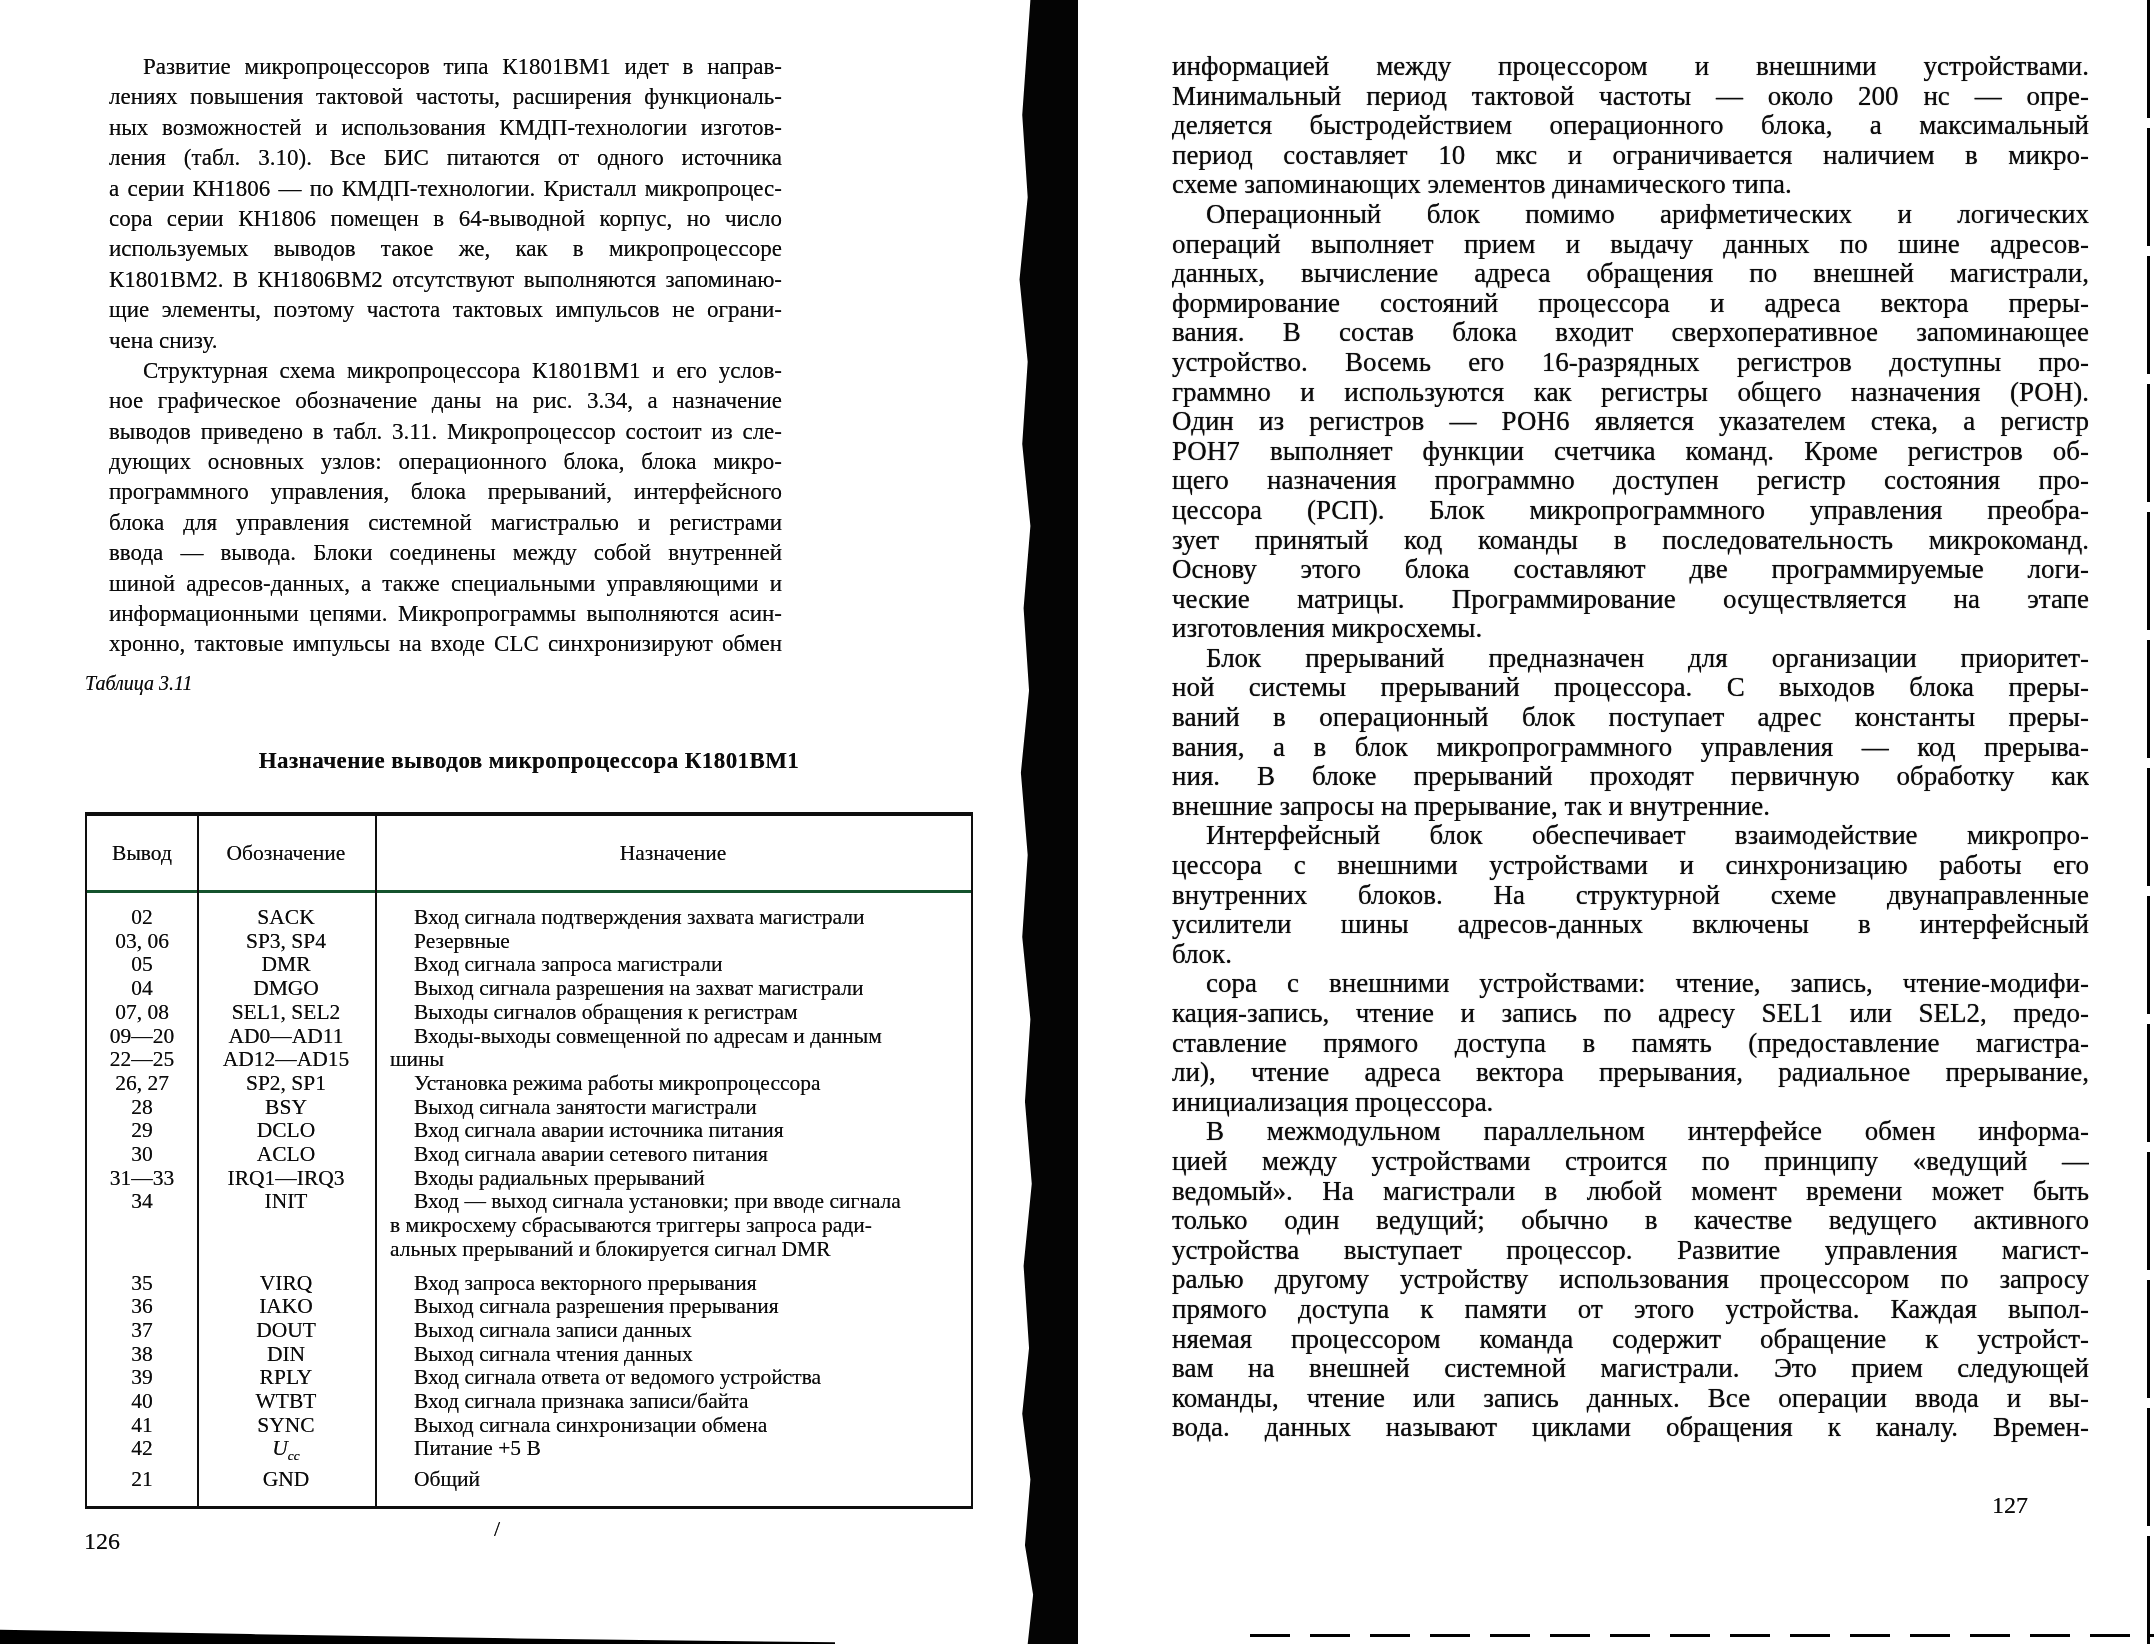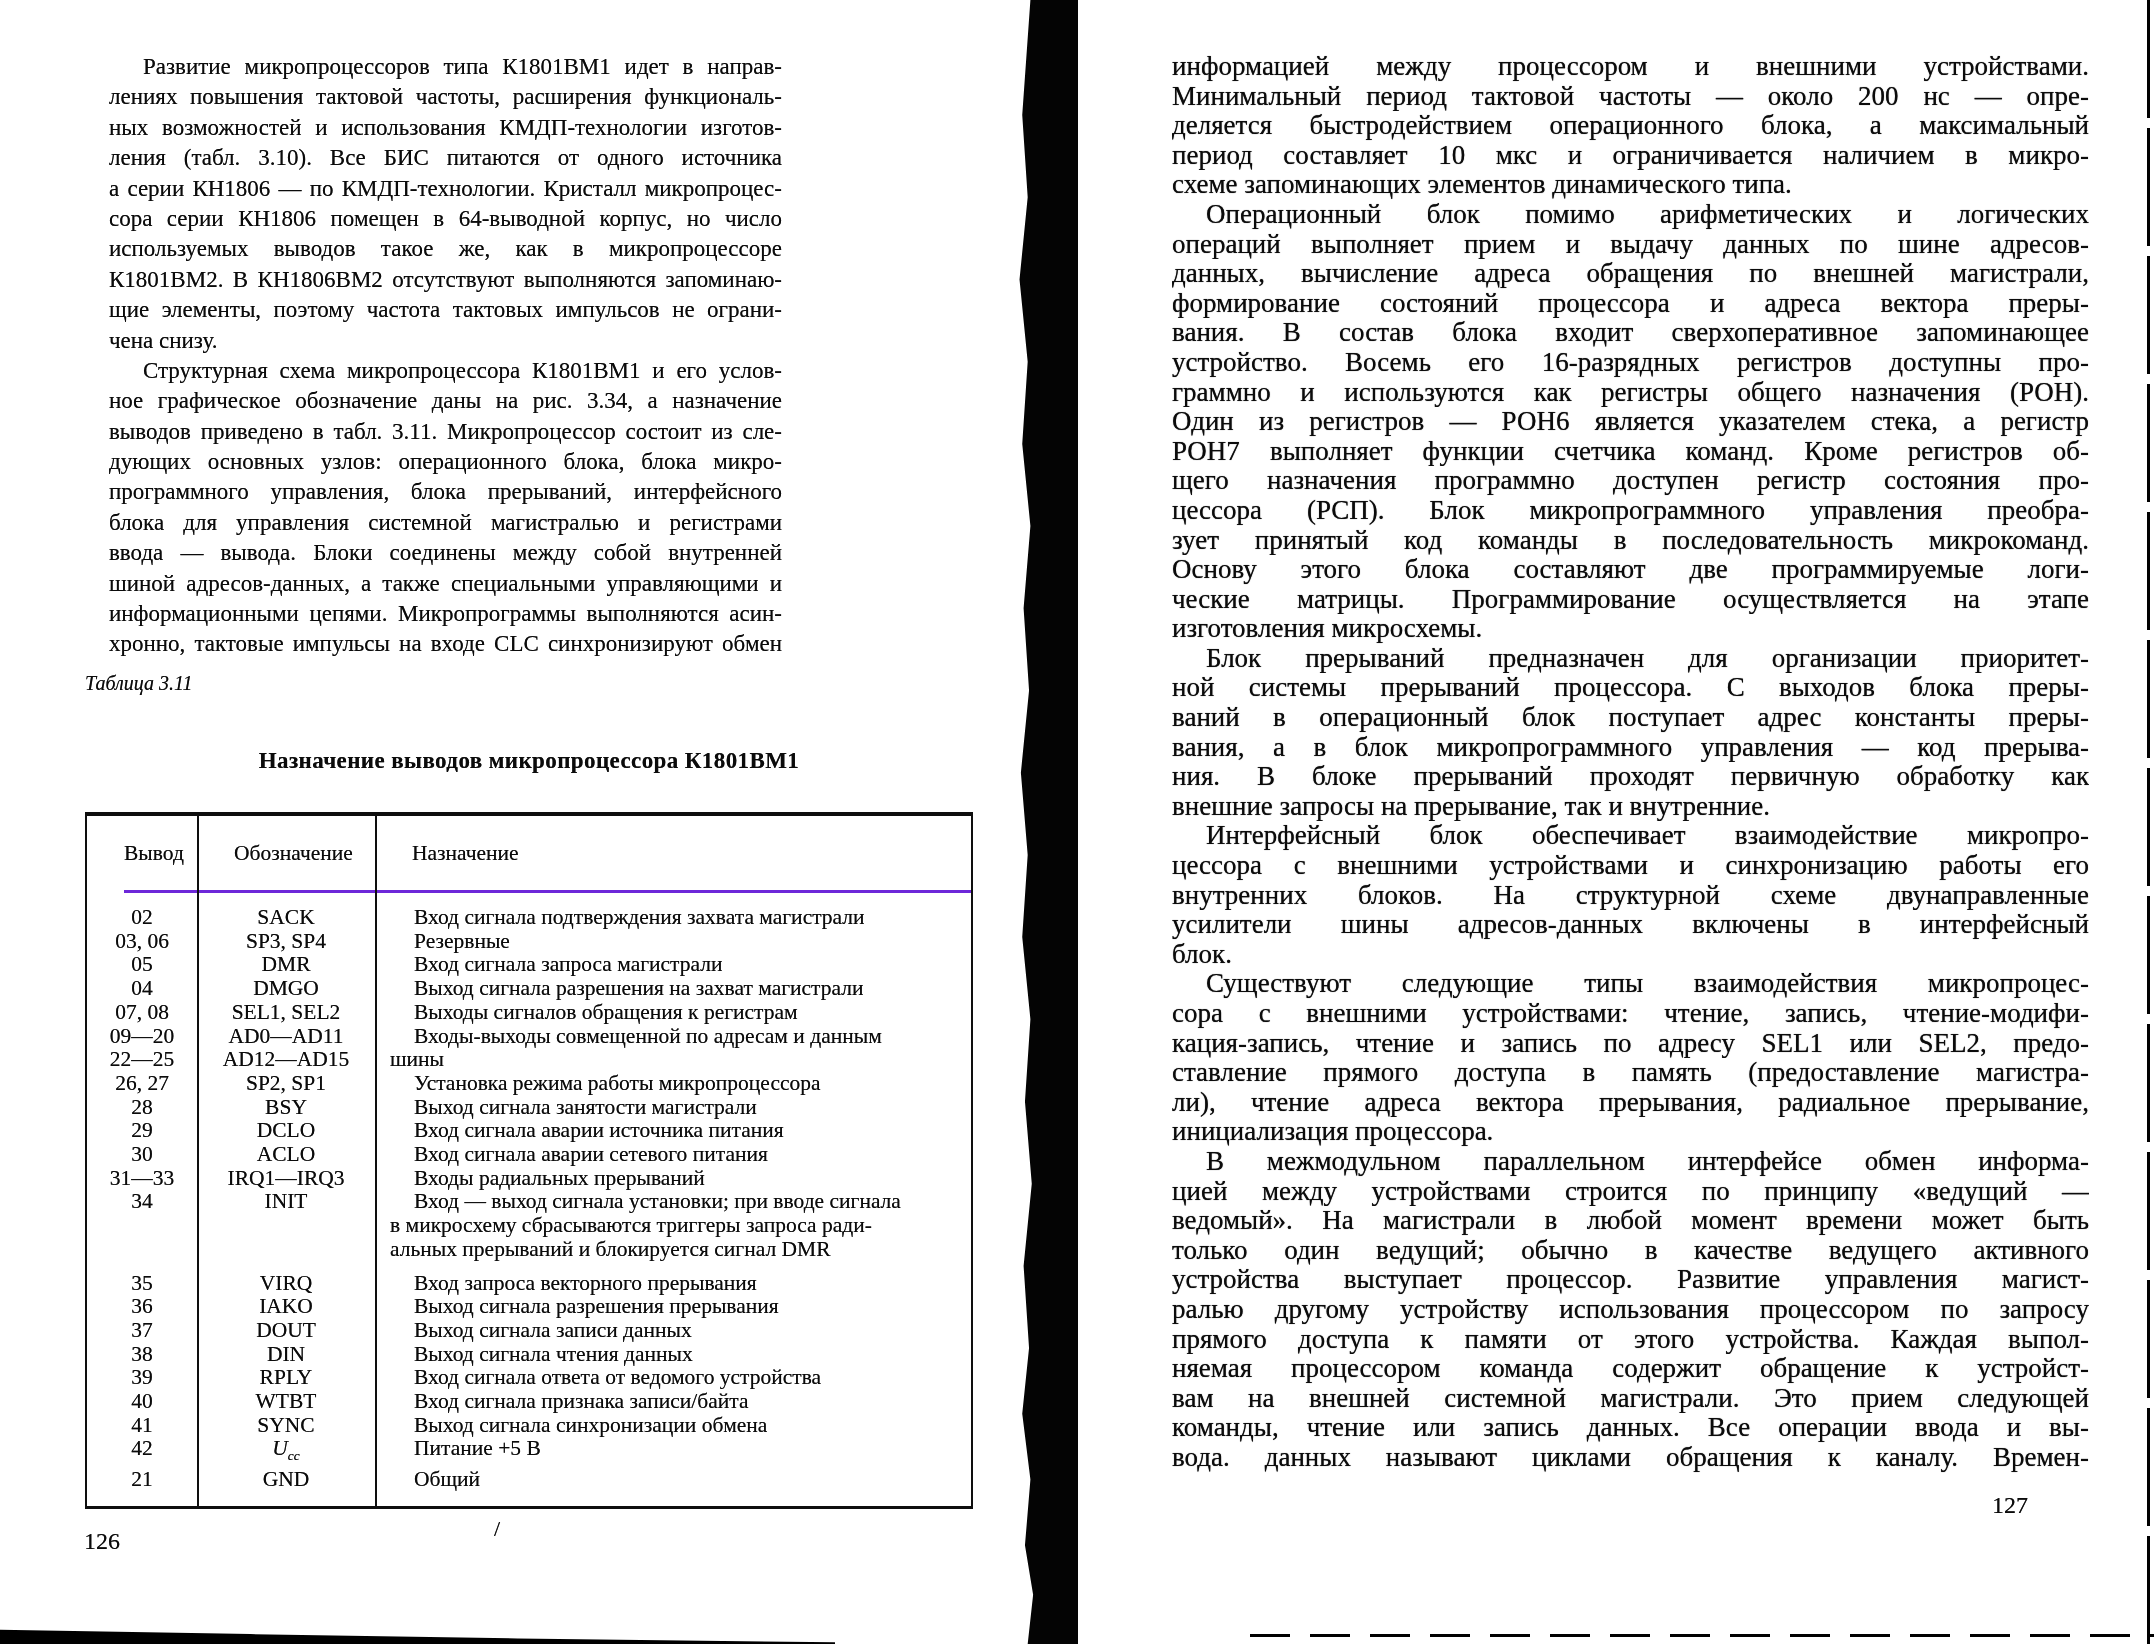--- a/index.html
+++ b/index.html
@@ -31,22 +31,22 @@
     position:absolute;left:85px;top:748px;width:888px;
     text-align:center;font-weight:bold;font-size:23px;letter-spacing:0.4px;
   }
   .table-frame{
     position:absolute;left:85px;top:812px;width:884px;
     border-top:4px solid #0e0e0e;border-bottom:3px solid #0e0e0e;
     border-left:2px solid #0e0e0e;border-right:2px solid #0e0e0e;
   }
   .thead{
     display:grid;grid-template-columns:110px 178px 1fr;
-    height:74px;align-items:center;text-align:left;
-    border-bottom:3px solid #6d28d9;font-size:21.5px;margin-left:37px;
+    height:74px;align-items:center;text-align:center;
+    border-bottom:3px solid #14532d;font-size:21.5px;
   }
   .tbody{padding:13px 0 14px 0;font-size:21.5px;line-height:23.7px;}
   .trow{display:grid;grid-template-columns:110px 178px 1fr;}
   .trow.gap{margin-bottom:10px;}
   .c1,.c2{text-align:center;}
   .c3{padding-left:15px;text-indent:24px;}
   .c3.cont{text-indent:0;}
   .c2 sub{font-size:0.62em;font-style:italic;}
   .vline{position:absolute;top:0;bottom:0;width:2px;background:#0e0e0e;}
   .vline.v1{left:110px;}
@@ -278,21 +278,20 @@
       <div class="tline last">внешние запросы на прерывание, так и внутренние.</div>
     </div>
     <div class="para indent">
       <div class="tline">Интерфейсный блок обеспечивает взаимодействие микропро-</div>
       <div class="tline">цессора с внешними устройствами и синхронизацию работы его</div>
       <div class="tline">внутренних блоков. На структурной схеме двунаправленные</div>
       <div class="tline">усилители шины адресов-данных включены в интерфейсный</div>
       <div class="tline last">блок.</div>
     </div>
     <div class="para indent">
-      <div class="tline">Существуют следующие типы взаимодействия микропроцес-</div>
       <div class="tline">сора с внешними устройствами: чтение, запись, чтение-модифи-</div>
       <div class="tline">кация-запись, чтение и запись по адресу SEL1 или SEL2, предо-</div>
       <div class="tline">ставление прямого доступа в память (предоставление магистра-</div>
       <div class="tline">ли), чтение адреса вектора прерывания, радиальное прерывание,</div>
       <div class="tline last">инициализация процессора.</div>
     </div>
     <div class="para indent">
       <div class="tline">В межмодульном параллельном интерфейсе обмен информа-</div>
       <div class="tline">цией между устройствами строится по принципу «ведущий —</div>
       <div class="tline">ведомый». На магистрали в любой момент времени может быть</div>

